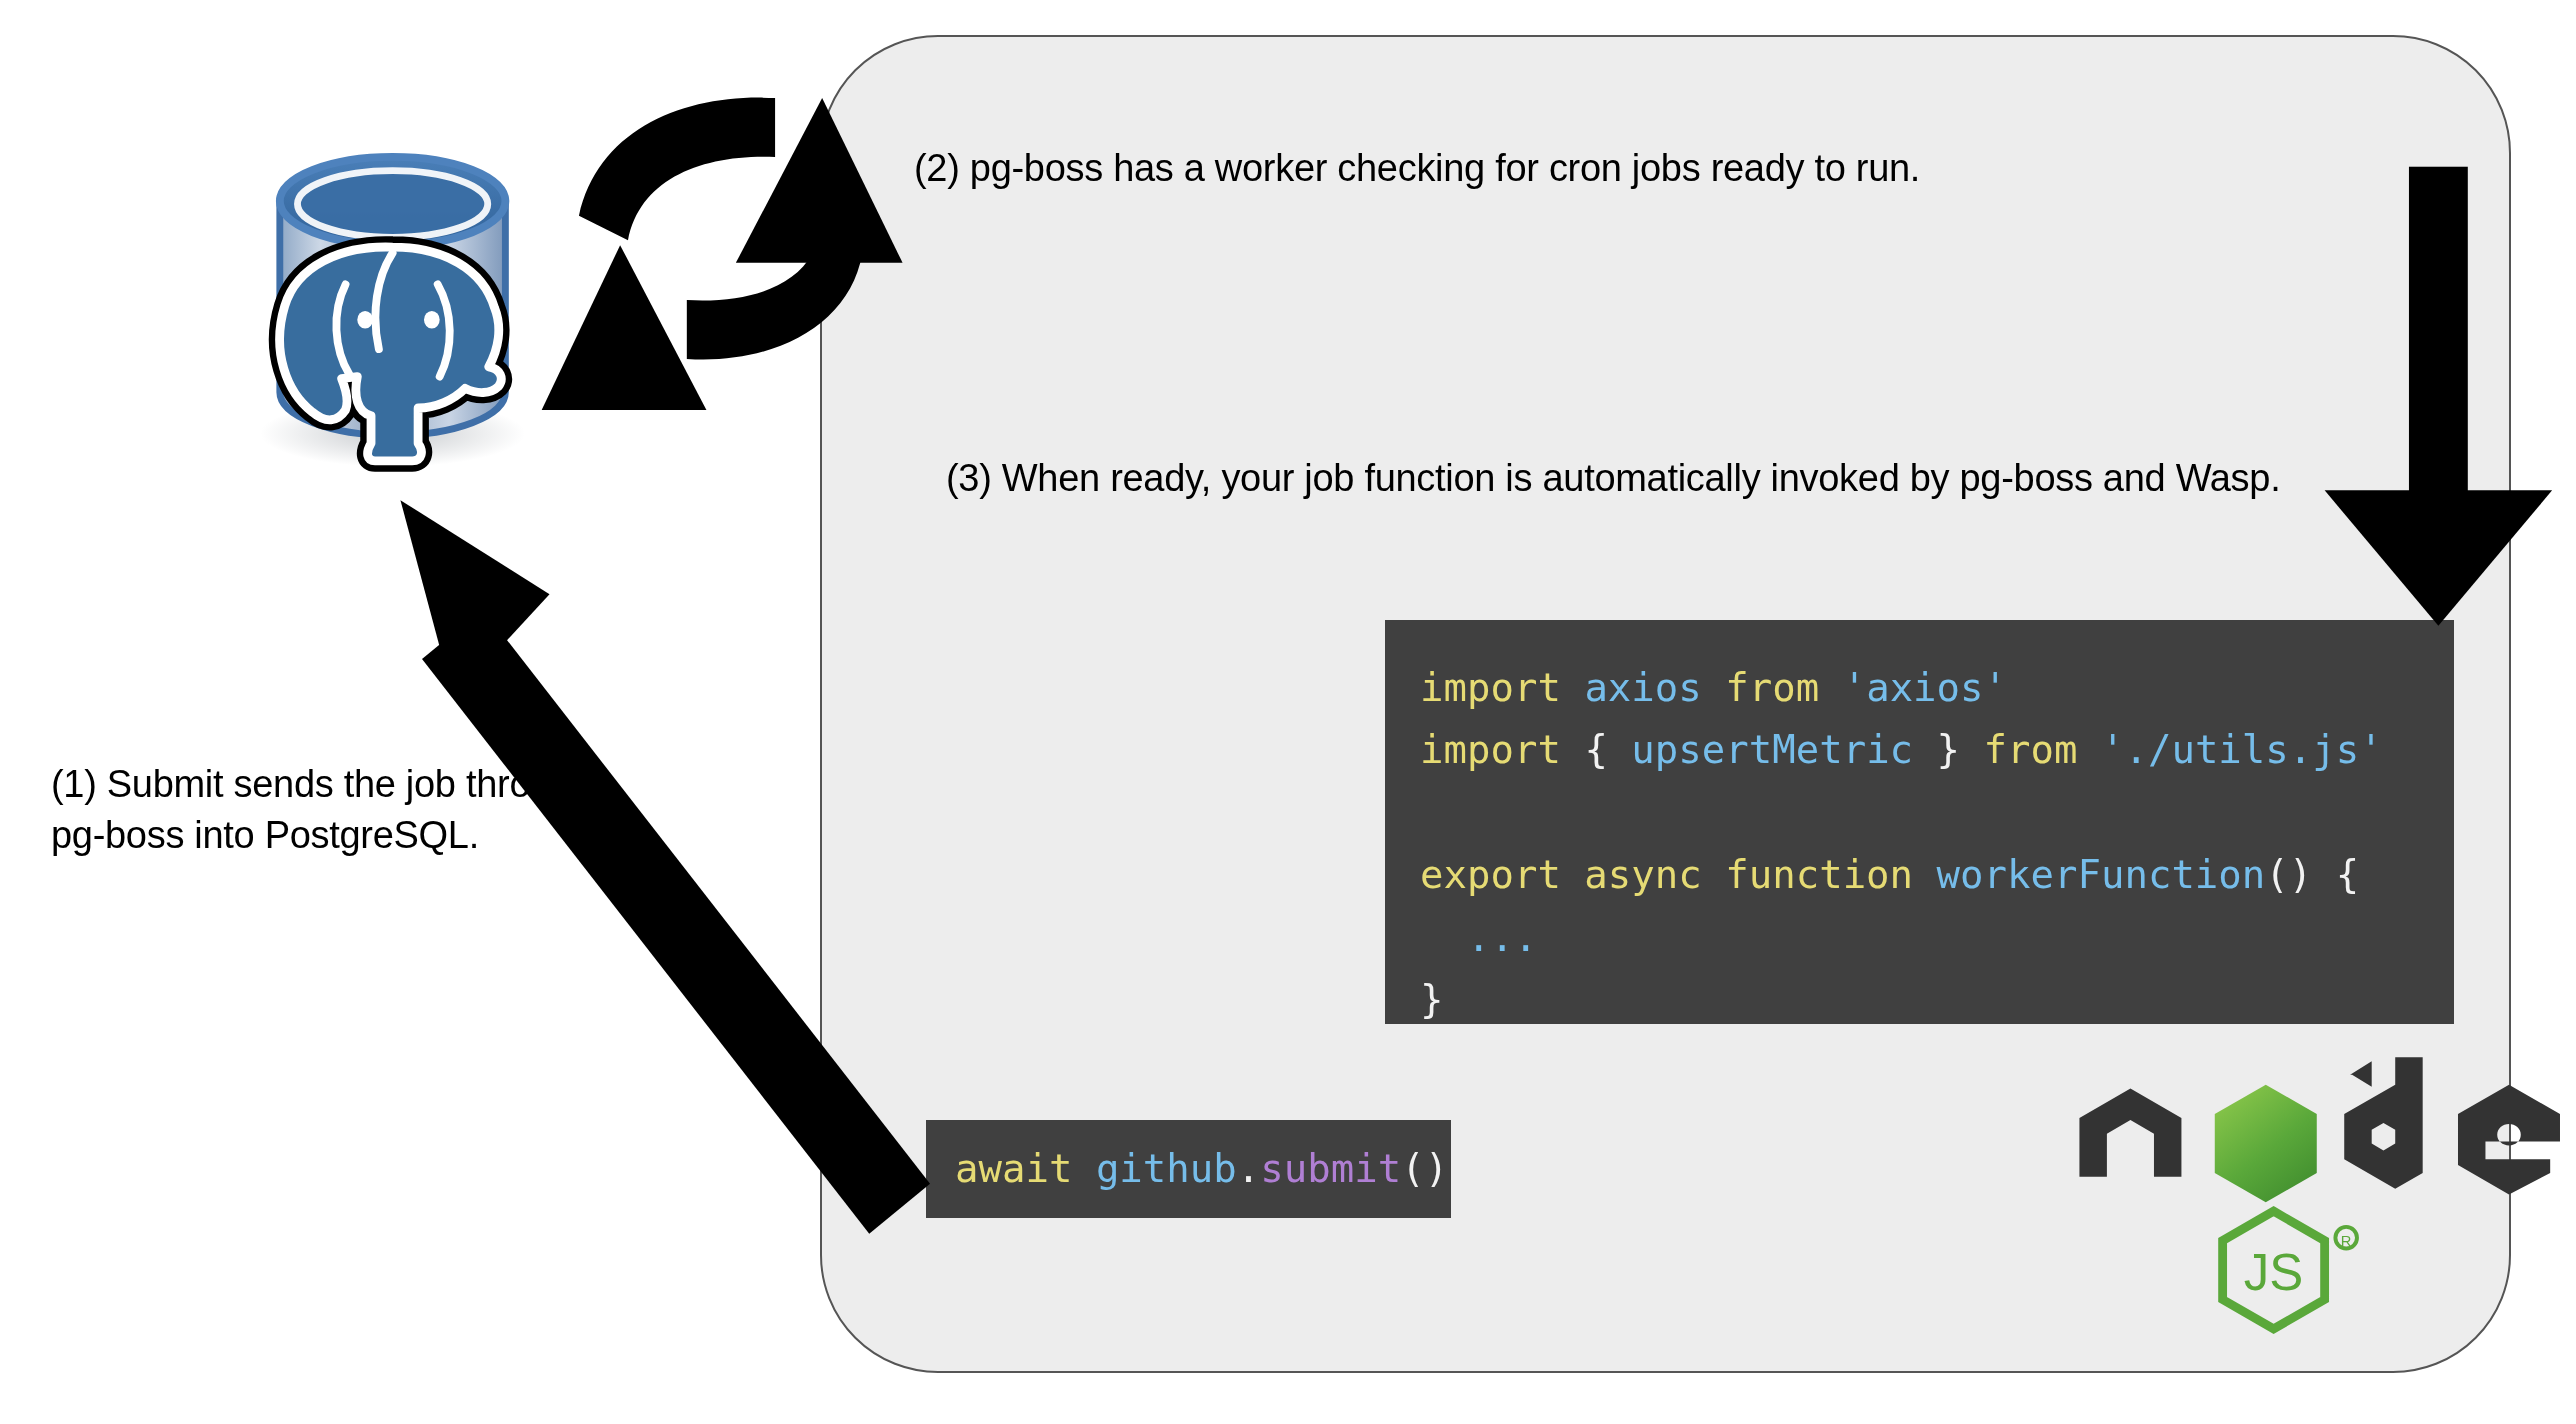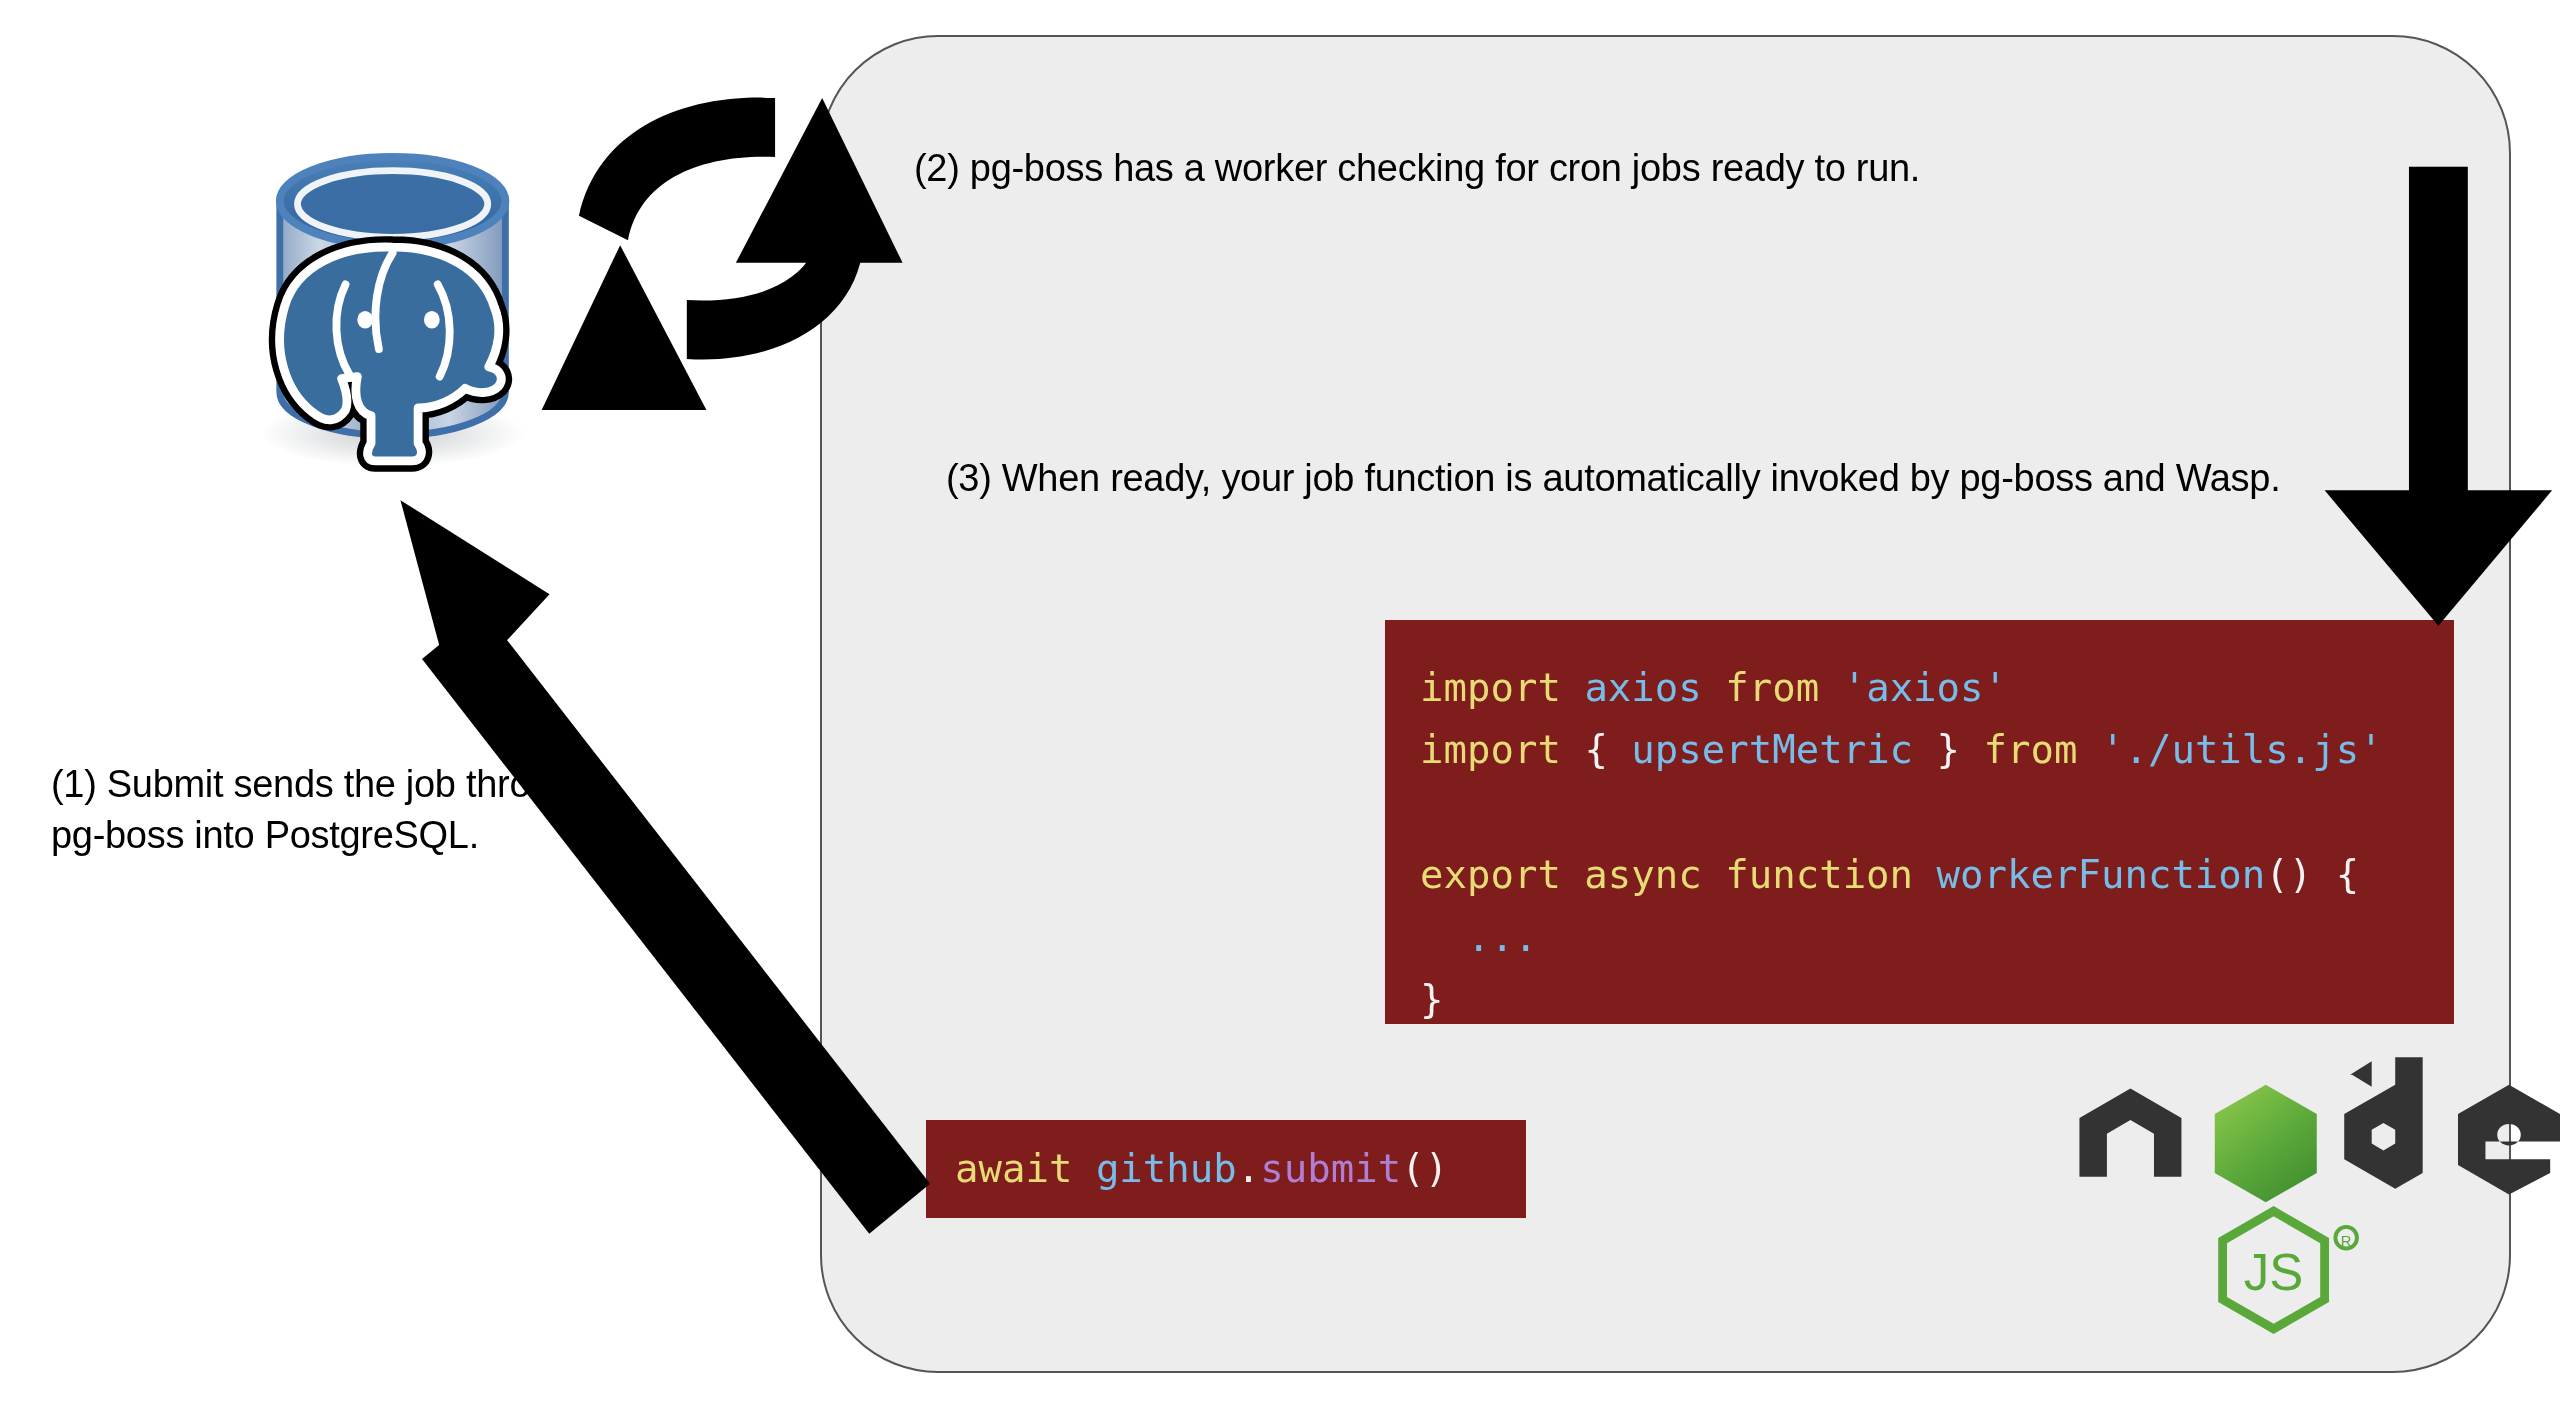--- a/index.html
+++ b/index.html
@@ -37,39 +37,39 @@
     letter-spacing: -0.3px;
     white-space: pre-line;
   }
   #step2-text { left: 914px;  top: 143px; width: 1471px; }
   #step3-text { left: 946px;  top: 453px; width: 1422px; }
   #step1-text { left: 51px;   top: 759px; width: 549px; }
 
   
   .code-block {
     position: absolute;
-    background: #7f1d1d;
+    background: #404040;
     font-family: "DejaVu Sans Mono", monospace;
     font-size: 39px;
     line-height: 1.6;
     white-space: pre;
     color: #e8e8e8;
   }
   #worker-code {
     left: 1385px;
     top: 620px;
     width: 1069px;
     height: 404px;
     padding: 37px 0 0 35px;
     box-sizing: border-box;
   }
   #submit-code {
     left: 926px;
     top: 1120px;
-    width: 600px;
+    width: 525px;
     height: 98px;
     padding: 0 0 0 29px;
     line-height: 98px;
     box-sizing: border-box;
   }
   .tok-kw   { color: #e6db74; }
   .tok-id   { color: #76bdea; }
   .tok-str  { color: #76bdea; }
   .tok-fn   { color: #76bdea; }
   .tok-pun  { color: #f2f2f2; }

